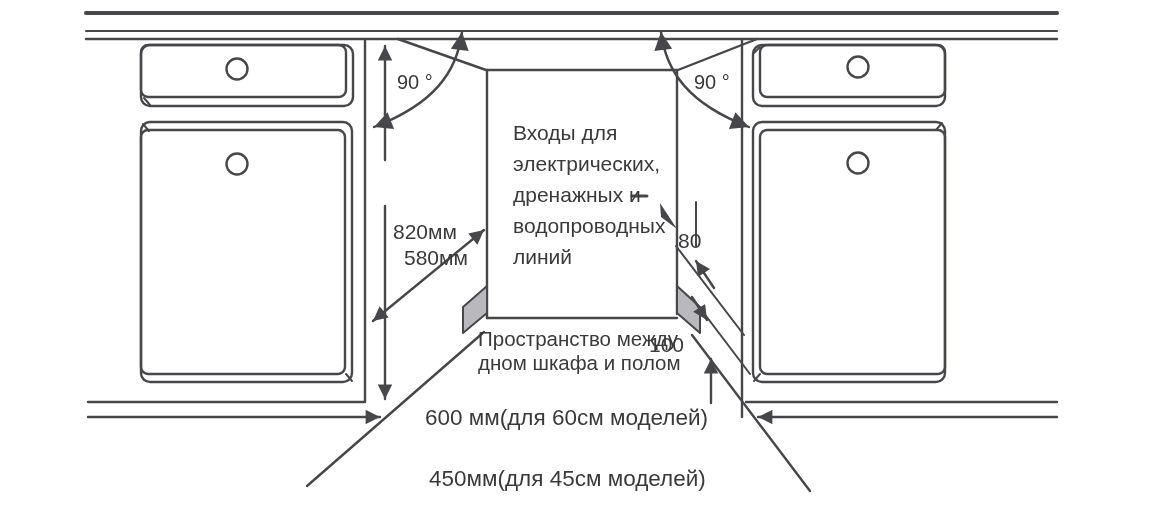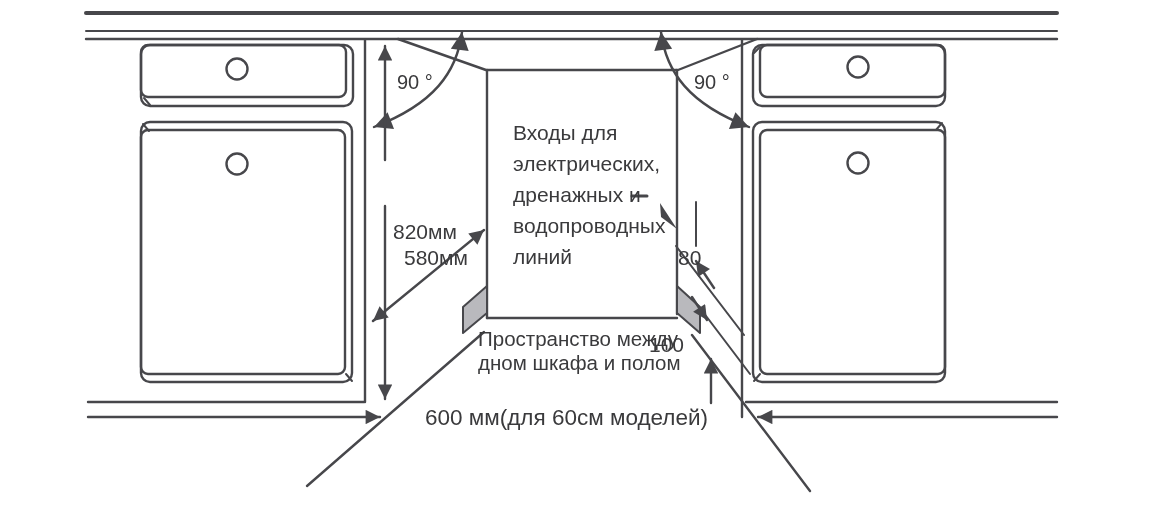--- a/index.html
+++ b/index.html
@@ -136,26 +136,27 @@
       <line class="ln dash" x1="632" y1="196" x2="647" y2="196"></line>
       <polygon class="arrhead" points="660,203 677,229 661,217"></polygon>
     </g>
   </svg>
 
   <div class="lbl f20" style="left:397px;top:71px;">90 °</div>
   <div class="lbl f20" style="left:694px;top:71px;">90 °</div>
 
   <div class="lbl f21" style="left:393px;top:172px;margin-top:48px;">820мм</div>
   <div class="lbl f21" style="left:404px;top:246px;">580мм</div>
-  <div class="lbl f21" style="left:678px;top:246px;">80</div>
+  <div class="lbl f21" style="left:678px;top:229px;">80</div>
   <div class="lbl f21" style="left:649px;top:333px;">100</div>
 
   <div class="lbl f21 note" style="left:513px;top:117px;width:180px;">Входы для
 электрических,
 дренажных и
 водопроводных
 линий</div>
   <div class="lbl note2" style="left:478px;top:327px;">Пространство между
 дном шкафа и полом</div>
 
   <div class="lbl f23" style="left:425px;top:405px;text-align:center;">600 мм(для 60см моделей)</div>
+  <div class="lbl f23" style="left:429px;top:466px;">450мм(для 45см моделей)</div>
 
 </div>
 
 </body></html>

